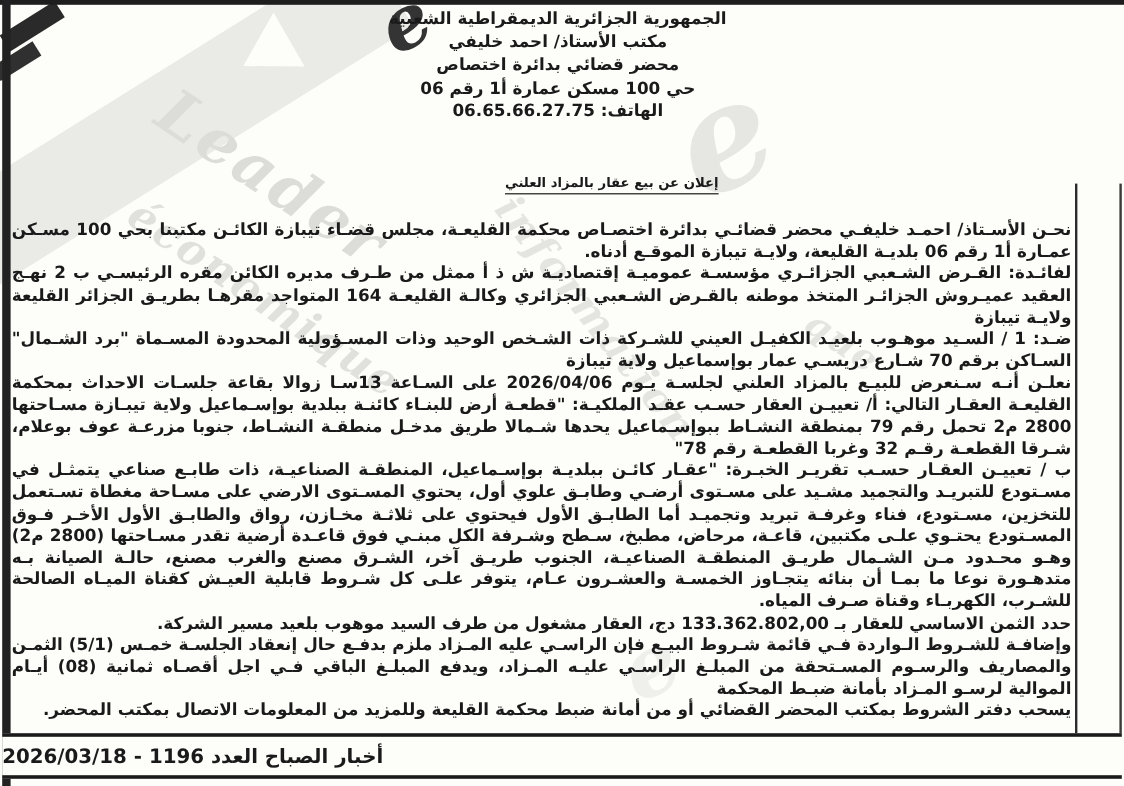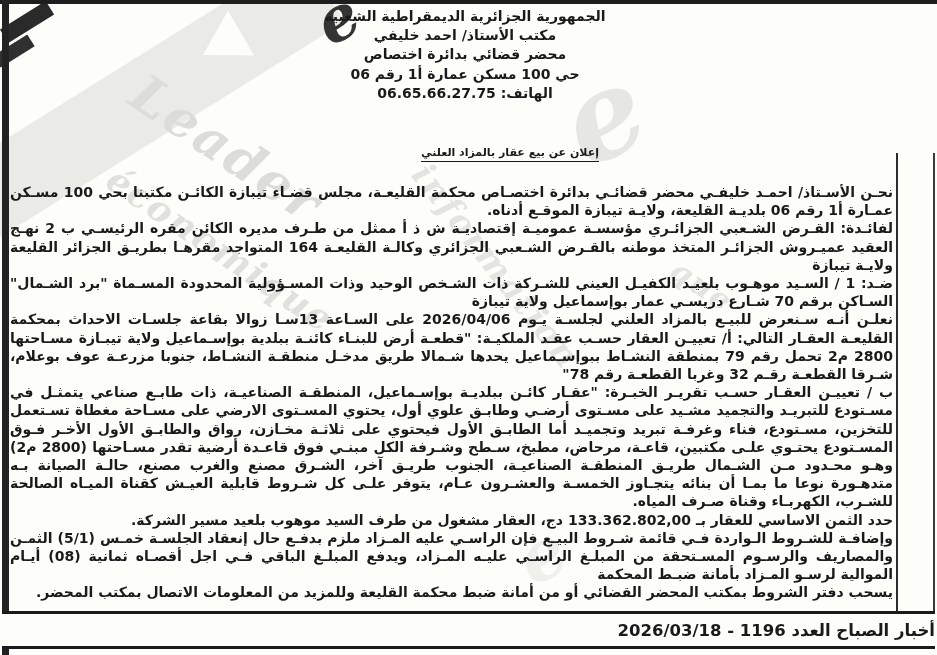--- a/index.html
+++ b/index.html
@@ -36,21 +36,21 @@
   .title span{border-bottom:1.6px solid #1a1a1a;padding-bottom:2px;}
   .body-text{
     position:absolute;top:183px;left:10px;width:883px;
     font-size:14px;line-height:18.2px;font-weight:bold;
     text-align:justify;
   }
   .body-text p{margin:0;}
   .footer{
     position:absolute;left:2px;top:611px;width:933px;height:32px;z-index:3;
     border-top:3px solid #1b1b1b;border-bottom:3px solid #1b1b1b;
-    display:flex;align-items:center;justify-content:flex-start;
+    display:flex;align-items:center;justify-content:flex-end;
     font-size:16.5px;font-weight:bold;background:#fdfdf9;
   }
 </style>
 </head>
 <body>
 
 <div class="page">
 
   <div class="wm wm-band"></div>
   <div class="wm wm-arrow"></div>

